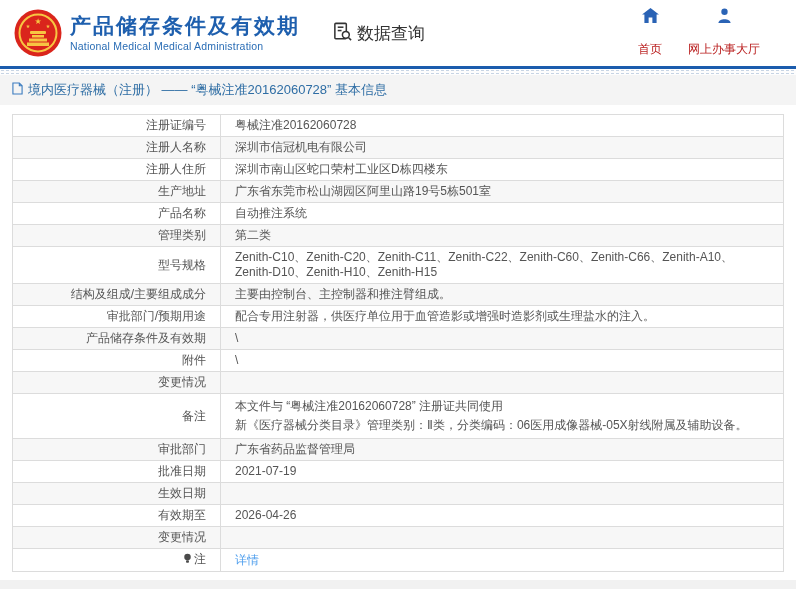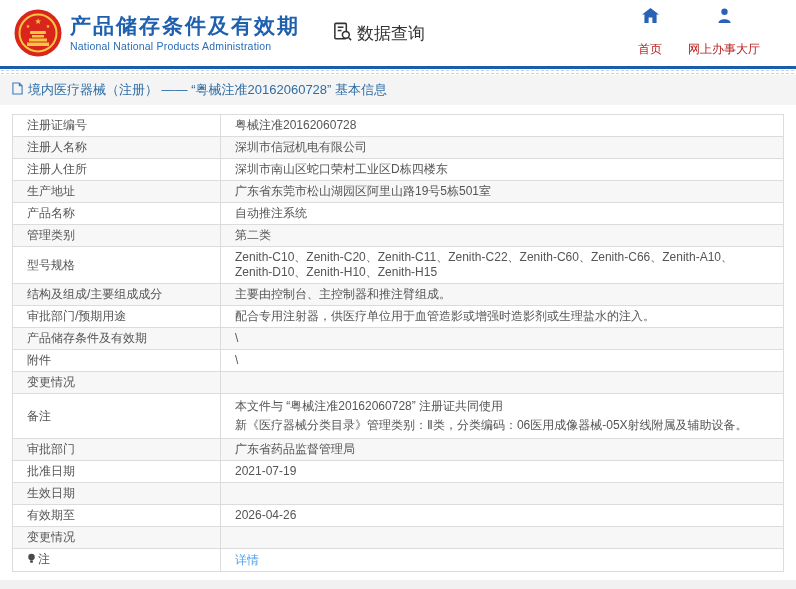--- a/index.html
+++ b/index.html
@@ -25,21 +25,21 @@
   
   .crumb-band { height:30px; background:#f4f4f4; display:flex; align-items:center; padding:0 12px; }
   .crumb-text { font-size:13px; color:#2e6da4; margin-left:5px; }
 
   .content { padding:9px 12px 0 12px; background:#fff; }
 
   
   table.info { width:100%; border-collapse:collapse; table-layout:fixed; }
   table.info td { border:1px solid #dcdcdc; font-size:12px; color:#555;
     padding:3px 14px; line-height:15px; vertical-align:middle; height:15px; }
-  td.label-cell { width:208px; text-align:left; color:#4d4d4d; }
+  td.label-cell { width:208px; text-align:right; color:#4d4d4d; }
   tr:nth-child(even) td { background:#f7f7f7; }
   tr:nth-child(odd) td { background:#fff; }
   td .line { line-height:19px; }
   a.detail-link { color:#4c9ded; text-decoration:none; cursor:pointer; }
   .bulb { display:inline-block; vertical-align:-1px; margin-right:2px; }
 
   .footer-strip { height:12px; background:#f1f1f1; margin-top:8px; }
 </style>
 </head>
 <body>
@@ -53,21 +53,21 @@
       <text x="14" y="19" font-size="5" fill="#f7c642" text-anchor="middle">★</text>
       <text x="34" y="19" font-size="5" fill="#f7c642" text-anchor="middle">★</text>
       <rect x="16" y="22" width="16" height="3" rx="1" fill="#f7c642"></rect>
       <rect x="18" y="26" width="12" height="2.5" fill="#f7c642"></rect>
       <rect x="15" y="29.5" width="18" height="3" fill="#f7c642"></rect>
       <rect x="13" y="33.5" width="22" height="3.5" fill="#f7c642"></rect>
     </svg>
   </span>
   <div class="org-block">
     <div class="org-cn">产品储存条件及有效期</div>
-    <div class="org-en">National National Products Administration</div>
+    <div class="org-en">National Medical Medical Administration</div>
   </div>
   <div class="query-tab">
     <span>
       <svg viewBox="0 0 22 22" width="21" height="21" fill="none" stroke="#333" stroke-width="1.6">
         <rect x="3" y="2.5" width="12" height="16" rx="1"></rect>
         <line x1="6" y1="6.5" x2="12" y2="6.5"></line>
         <line x1="6" y1="10" x2="10" y2="10"></line>
         <circle cx="14.5" cy="14.5" r="3.6" fill="#fff"></circle>
         <line x1="17.2" y1="17.2" x2="20" y2="20"></line>
       </svg>

